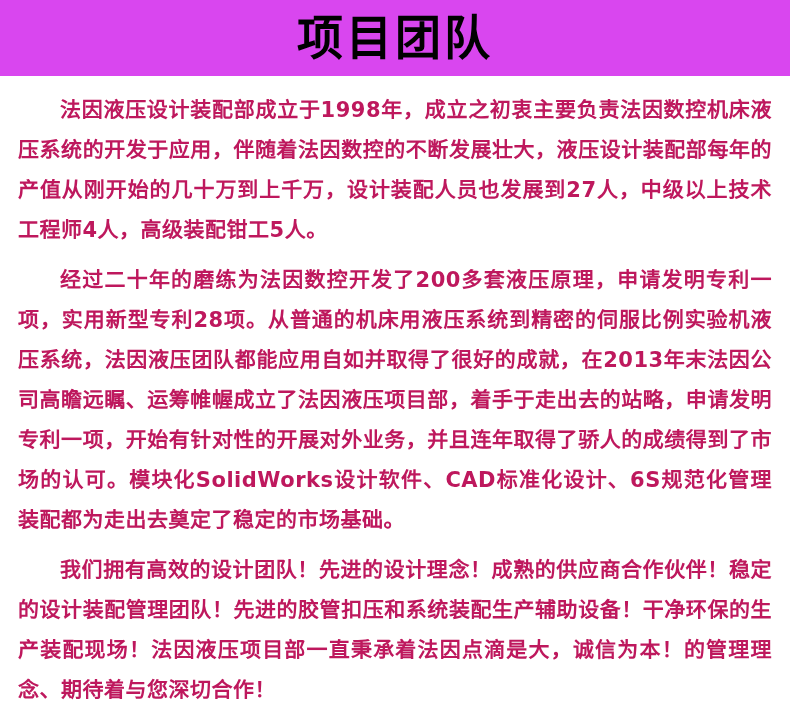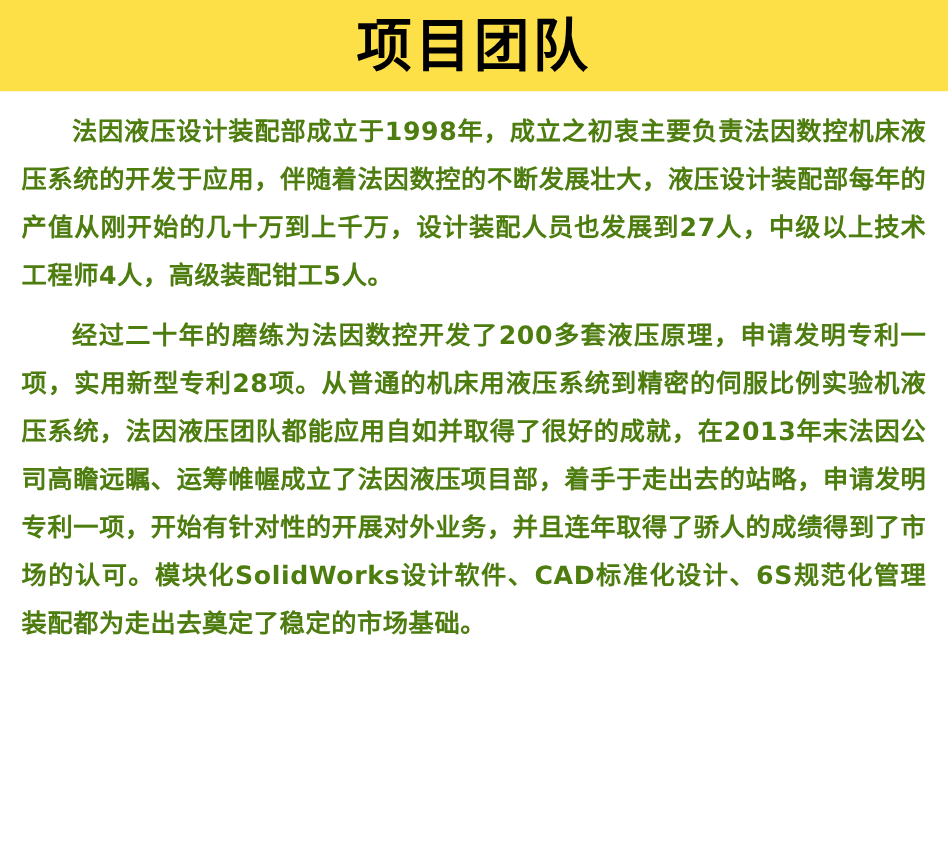--- a/index.html
+++ b/index.html
@@ -28,37 +28,38 @@
     color: #000000;
     font-size: 46px;
     font-weight: 700;
     letter-spacing: 3px;
     line-height: 1;
     transform: scaleY(1.05);
   }
   .content {
     box-sizing: border-box;
     padding: 14px 18px 0 18px;
-    color: #4d7c0f;
+    color: #be185d;
   }
   .content p {
     margin: 0 0 10px 0;
     font-size: 21px;
     font-weight: 700;
     line-height: 40px;
     text-align: justify;
     text-justify: inter-ideograph;
     text-indent: 2em;
     letter-spacing: 0.5px;
   }
 </style>
 </head>
 <body>
 
 <div class="page">
-  <div class="banner" style="background: #fde047; align-items: center;">
+  <div class="banner" style="background: #d946ef; align-items: center;">
     <span class="title" style="color: rgb(0, 0, 0);">项目团队</span>
   </div>
   <div class="content">
     <p>法因液压设计装配部成立于1998年，成立之初衷主要负责法因数控机床液压系统的开发于应用，伴随着法因数控的不断发展壮大，液压设计装配部每年的产值从刚开始的几十万到上千万，设计装配人员也发展到27人，中级以上技术工程师4人，高级装配钳工5人。</p>
     <p>经过二十年的磨练为法因数控开发了200多套液压原理，申请发明专利一项，实用新型专利28项。从普通的机床用液压系统到精密的伺服比例实验机液压系统，法因液压团队都能应用自如并取得了很好的成就，在2013年末法因公司高瞻远瞩、运筹帷幄成立了法因液压项目部，着手于走出去的站略，申请发明专利一项，开始有针对性的开展对外业务，并且连年取得了骄人的成绩得到了市场的认可。模块化SolidWorks设计软件、CAD标准化设计、6S规范化管理装配都为走出去奠定了稳定的市场基础。</p>
+    <p>我们拥有高效的设计团队！先进的设计理念！成熟的供应商合作伙伴！稳定的设计装配管理团队！先进的胶管扣压和系统装配生产辅助设备！干净环保的生产装配现场！法因液压项目部一直秉承着法因点滴是大，诚信为本！的管理理念、期待着与您深切合作！</p>
   </div>
 </div>
 
 </body></html>

